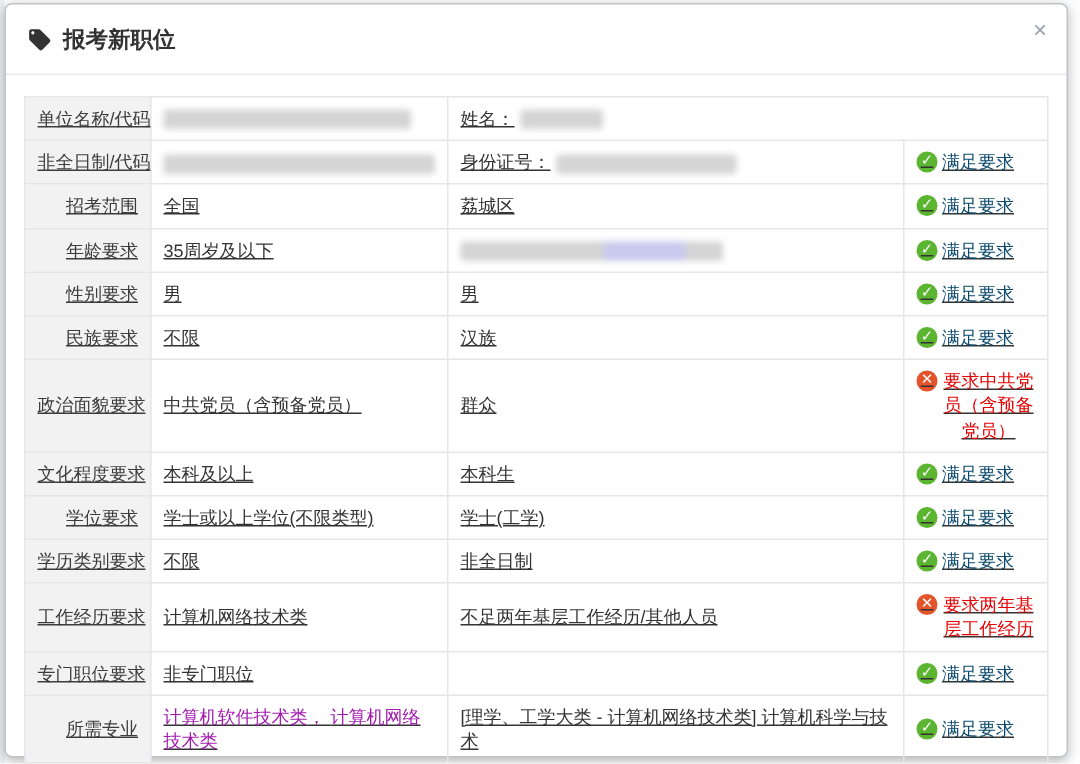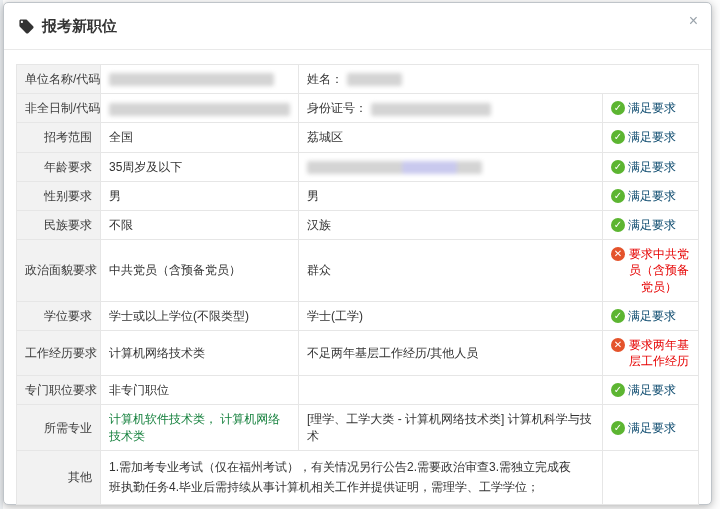--- a/index.html
+++ b/index.html
@@ -25,35 +25,35 @@
     position:absolute;right:13px;top:9px;font-size:16px;color:#9aa3ab;
     cursor:pointer;line-height:18px;
   }
   .dlg-body{padding:14px 12px 0 12px;}
   table.req{
     width:100%;border-collapse:collapse;table-layout:fixed;
     font-size:12px;color:#333;
   }
   table.req td{
     border:1px solid #e6e6e6;padding:6px 8px;vertical-align:middle;
-    word-break:break-all;line-height:1.35;
+    word-break:break-all;line-height:1.35;text-decoration:underline;
   }
   td.lbl{
     background:#f2f2f2;text-align:right;color:#3c3c3c;white-space:nowrap;
     padding-right:9px;
   }
   .blur{
     display:inline-block;height:13px;border-radius:2px;background:#d4d4d4;
     filter:blur(2px);vertical-align:middle;position:relative;max-width:100%;
   }
   .blur-accent{
     position:absolute;top:0;height:13px;background:#c9c9ee;border-radius:2px;
   }
   .prefix{margin-right:4px;}
-  .links{color:#15803d;}
+  .links{color:#a21caf;}
   .links .link{cursor:pointer;}
   .status-wrap{display:flex;align-items:flex-start;}
   .ic{
     display:inline-flex;width:14px;height:14px;border-radius:50%;flex:none;
     color:#fff;font-size:10px;line-height:14px;justify-content:center;
     align-items:center;margin-right:3px;margin-top:1px;font-weight:bold;
   }
   .ic.ok{background:#5cb531;}
   .ic.fail{background:#e4532b;}
   .st-ok{color:#0c4a6e;}
@@ -151,23 +151,45 @@
             <td><span>中共党员（含预备党员）</span></td>
             <td><span>群众</span></td>
             <td>
               <span class="status-wrap">
                 <span class="ic fail">✕</span>
                 <span class="st-fail">要求中共党员（含预备党员）</span>
               </span>
             </td>
           </tr>
           <tr>
+            <td class="lbl">文化程度要求</td>
+            <td><span>本科及以上</span></td>
+            <td><span>本科生</span></td>
+            <td>
+              <span class="status-wrap">
+                <span class="ic ok">✓</span>
+                <span class="st-ok">满足要求</span>
+              </span>
+            </td>
+          </tr>
+          <tr>
             <td class="lbl">学位要求</td>
             <td><span>学士或以上学位(不限类型)</span></td>
             <td><span>学士(工学)</span></td>
+            <td>
+              <span class="status-wrap">
+                <span class="ic ok">✓</span>
+                <span class="st-ok">满足要求</span>
+              </span>
+            </td>
+          </tr>
+          <tr>
+            <td class="lbl">学历类别要求</td>
+            <td><span>不限</span></td>
+            <td><span>非全日制</span></td>
             <td>
               <span class="status-wrap">
                 <span class="ic ok">✓</span>
                 <span class="st-ok">满足要求</span>
               </span>
             </td>
           </tr>
           <tr>
             <td class="lbl">工作经历要求</td>
             <td><span>计算机网络技术类</span></td>

